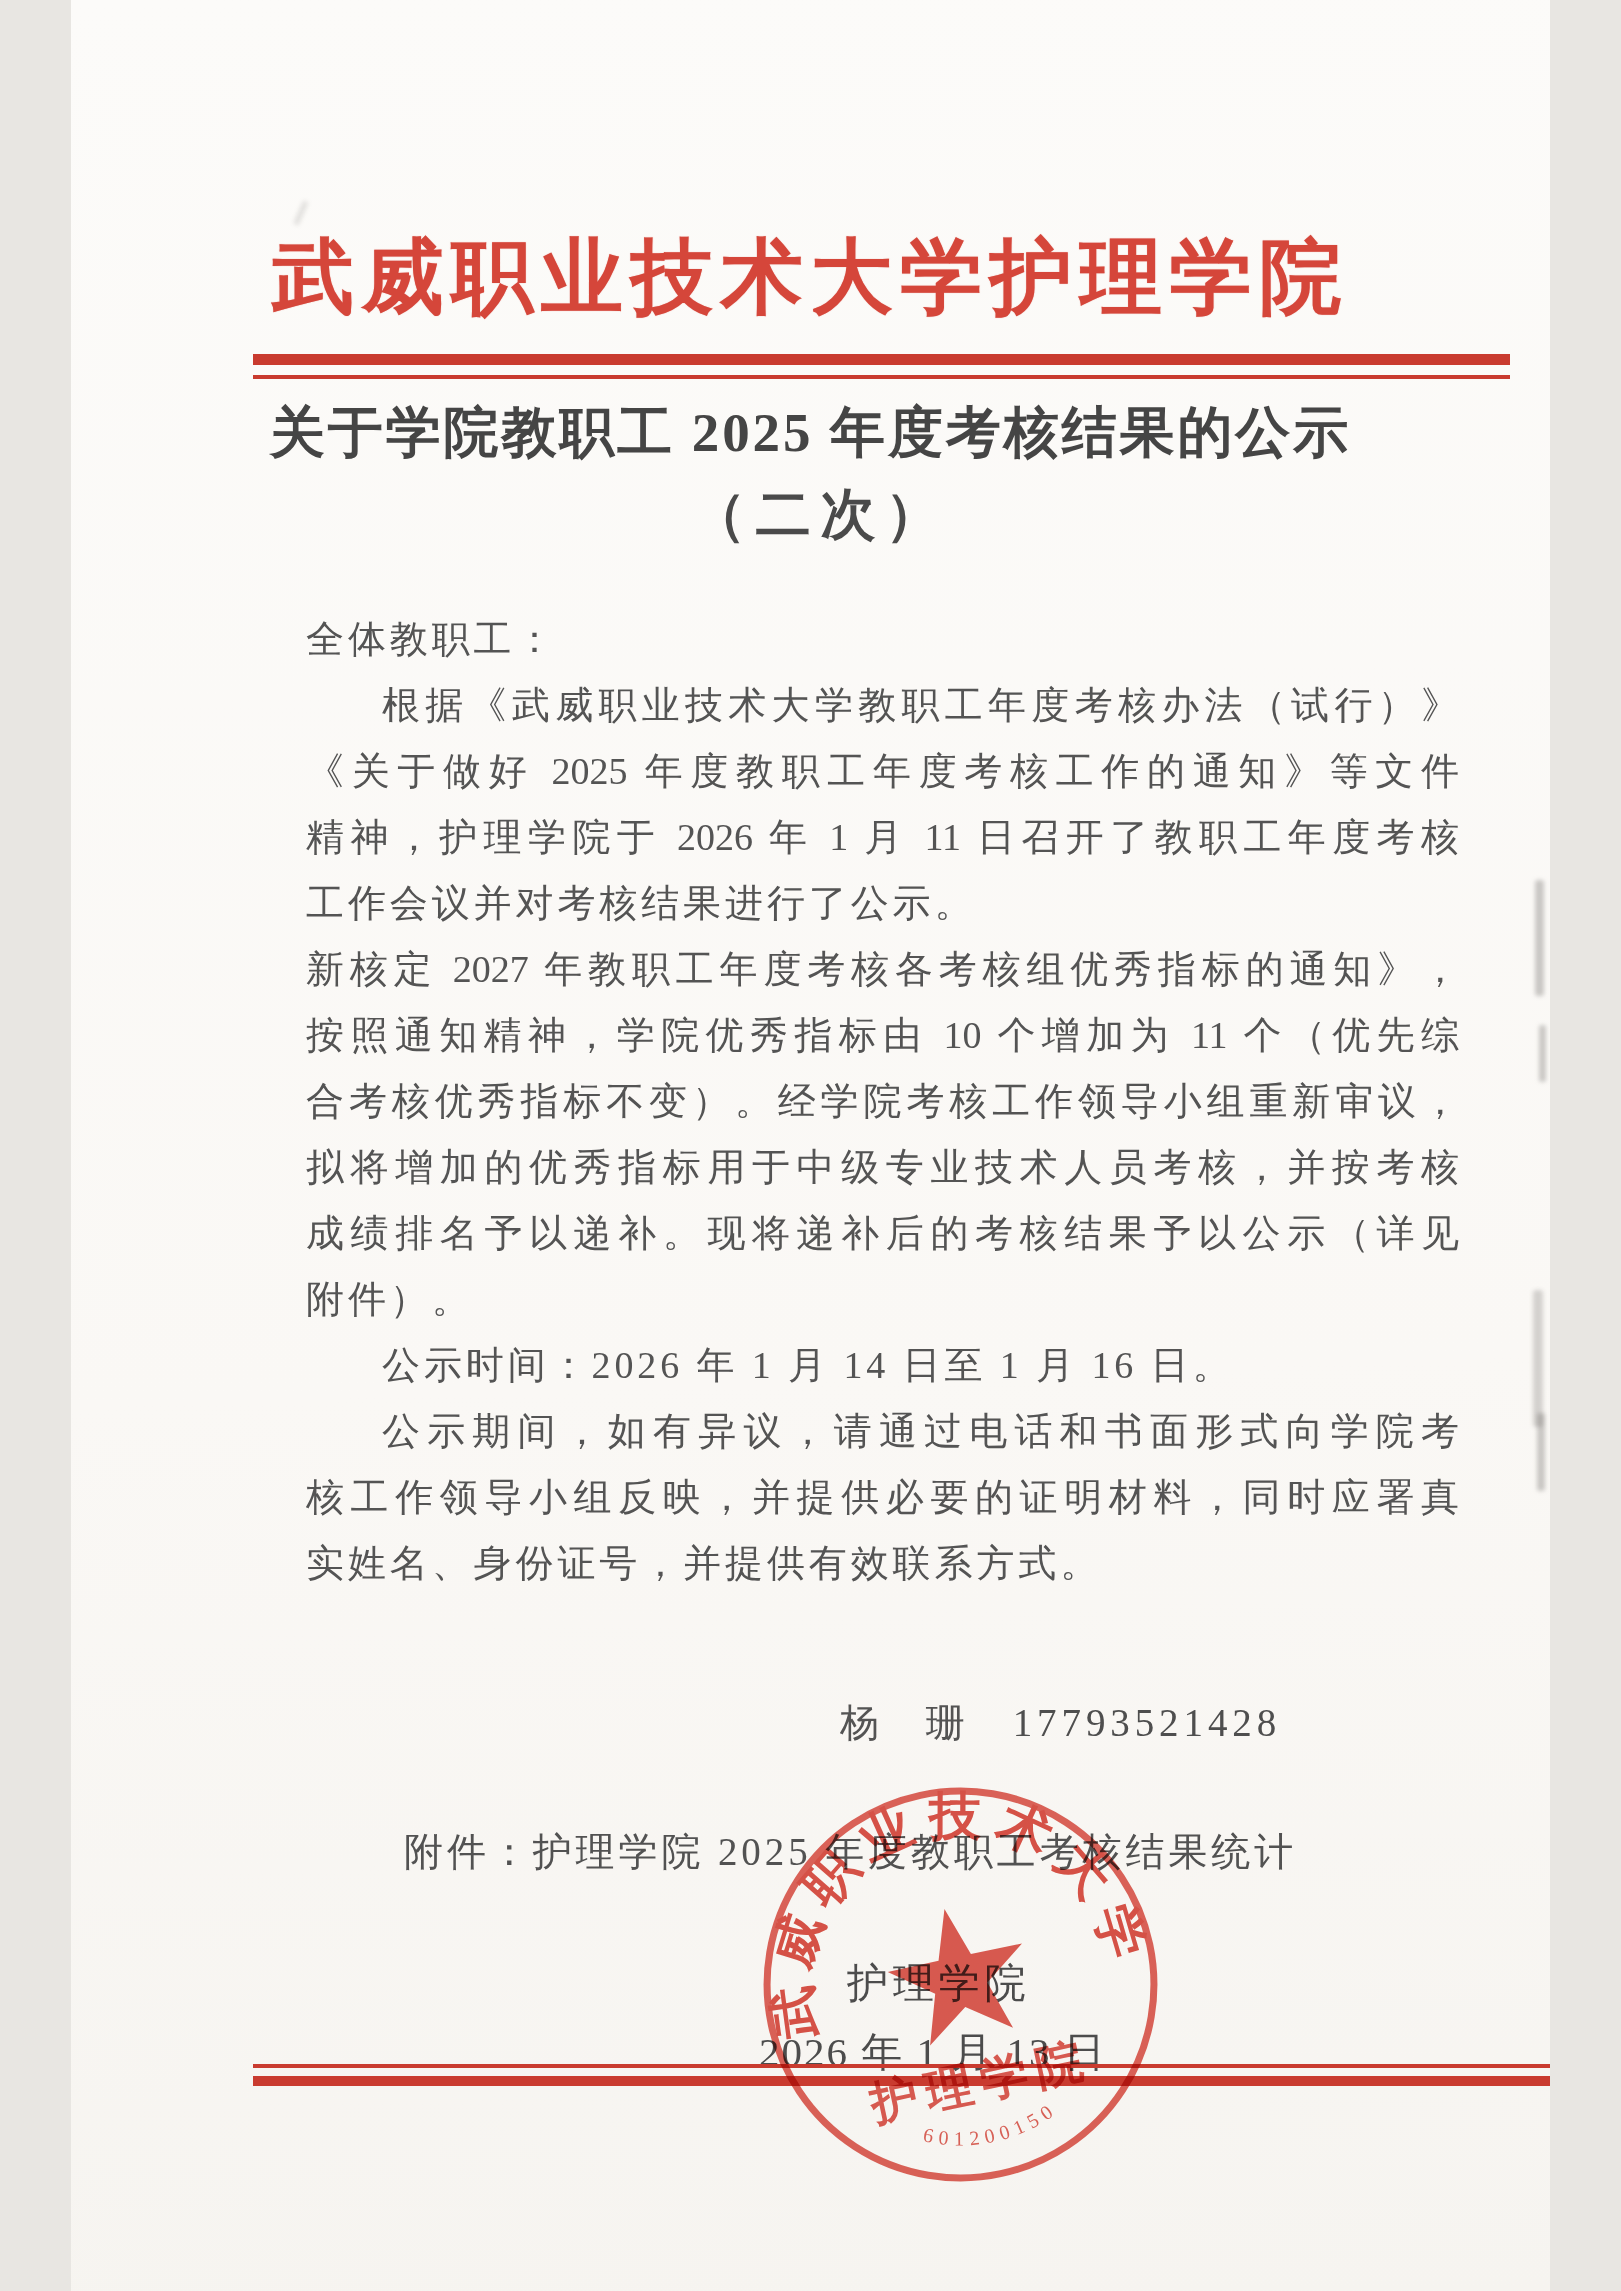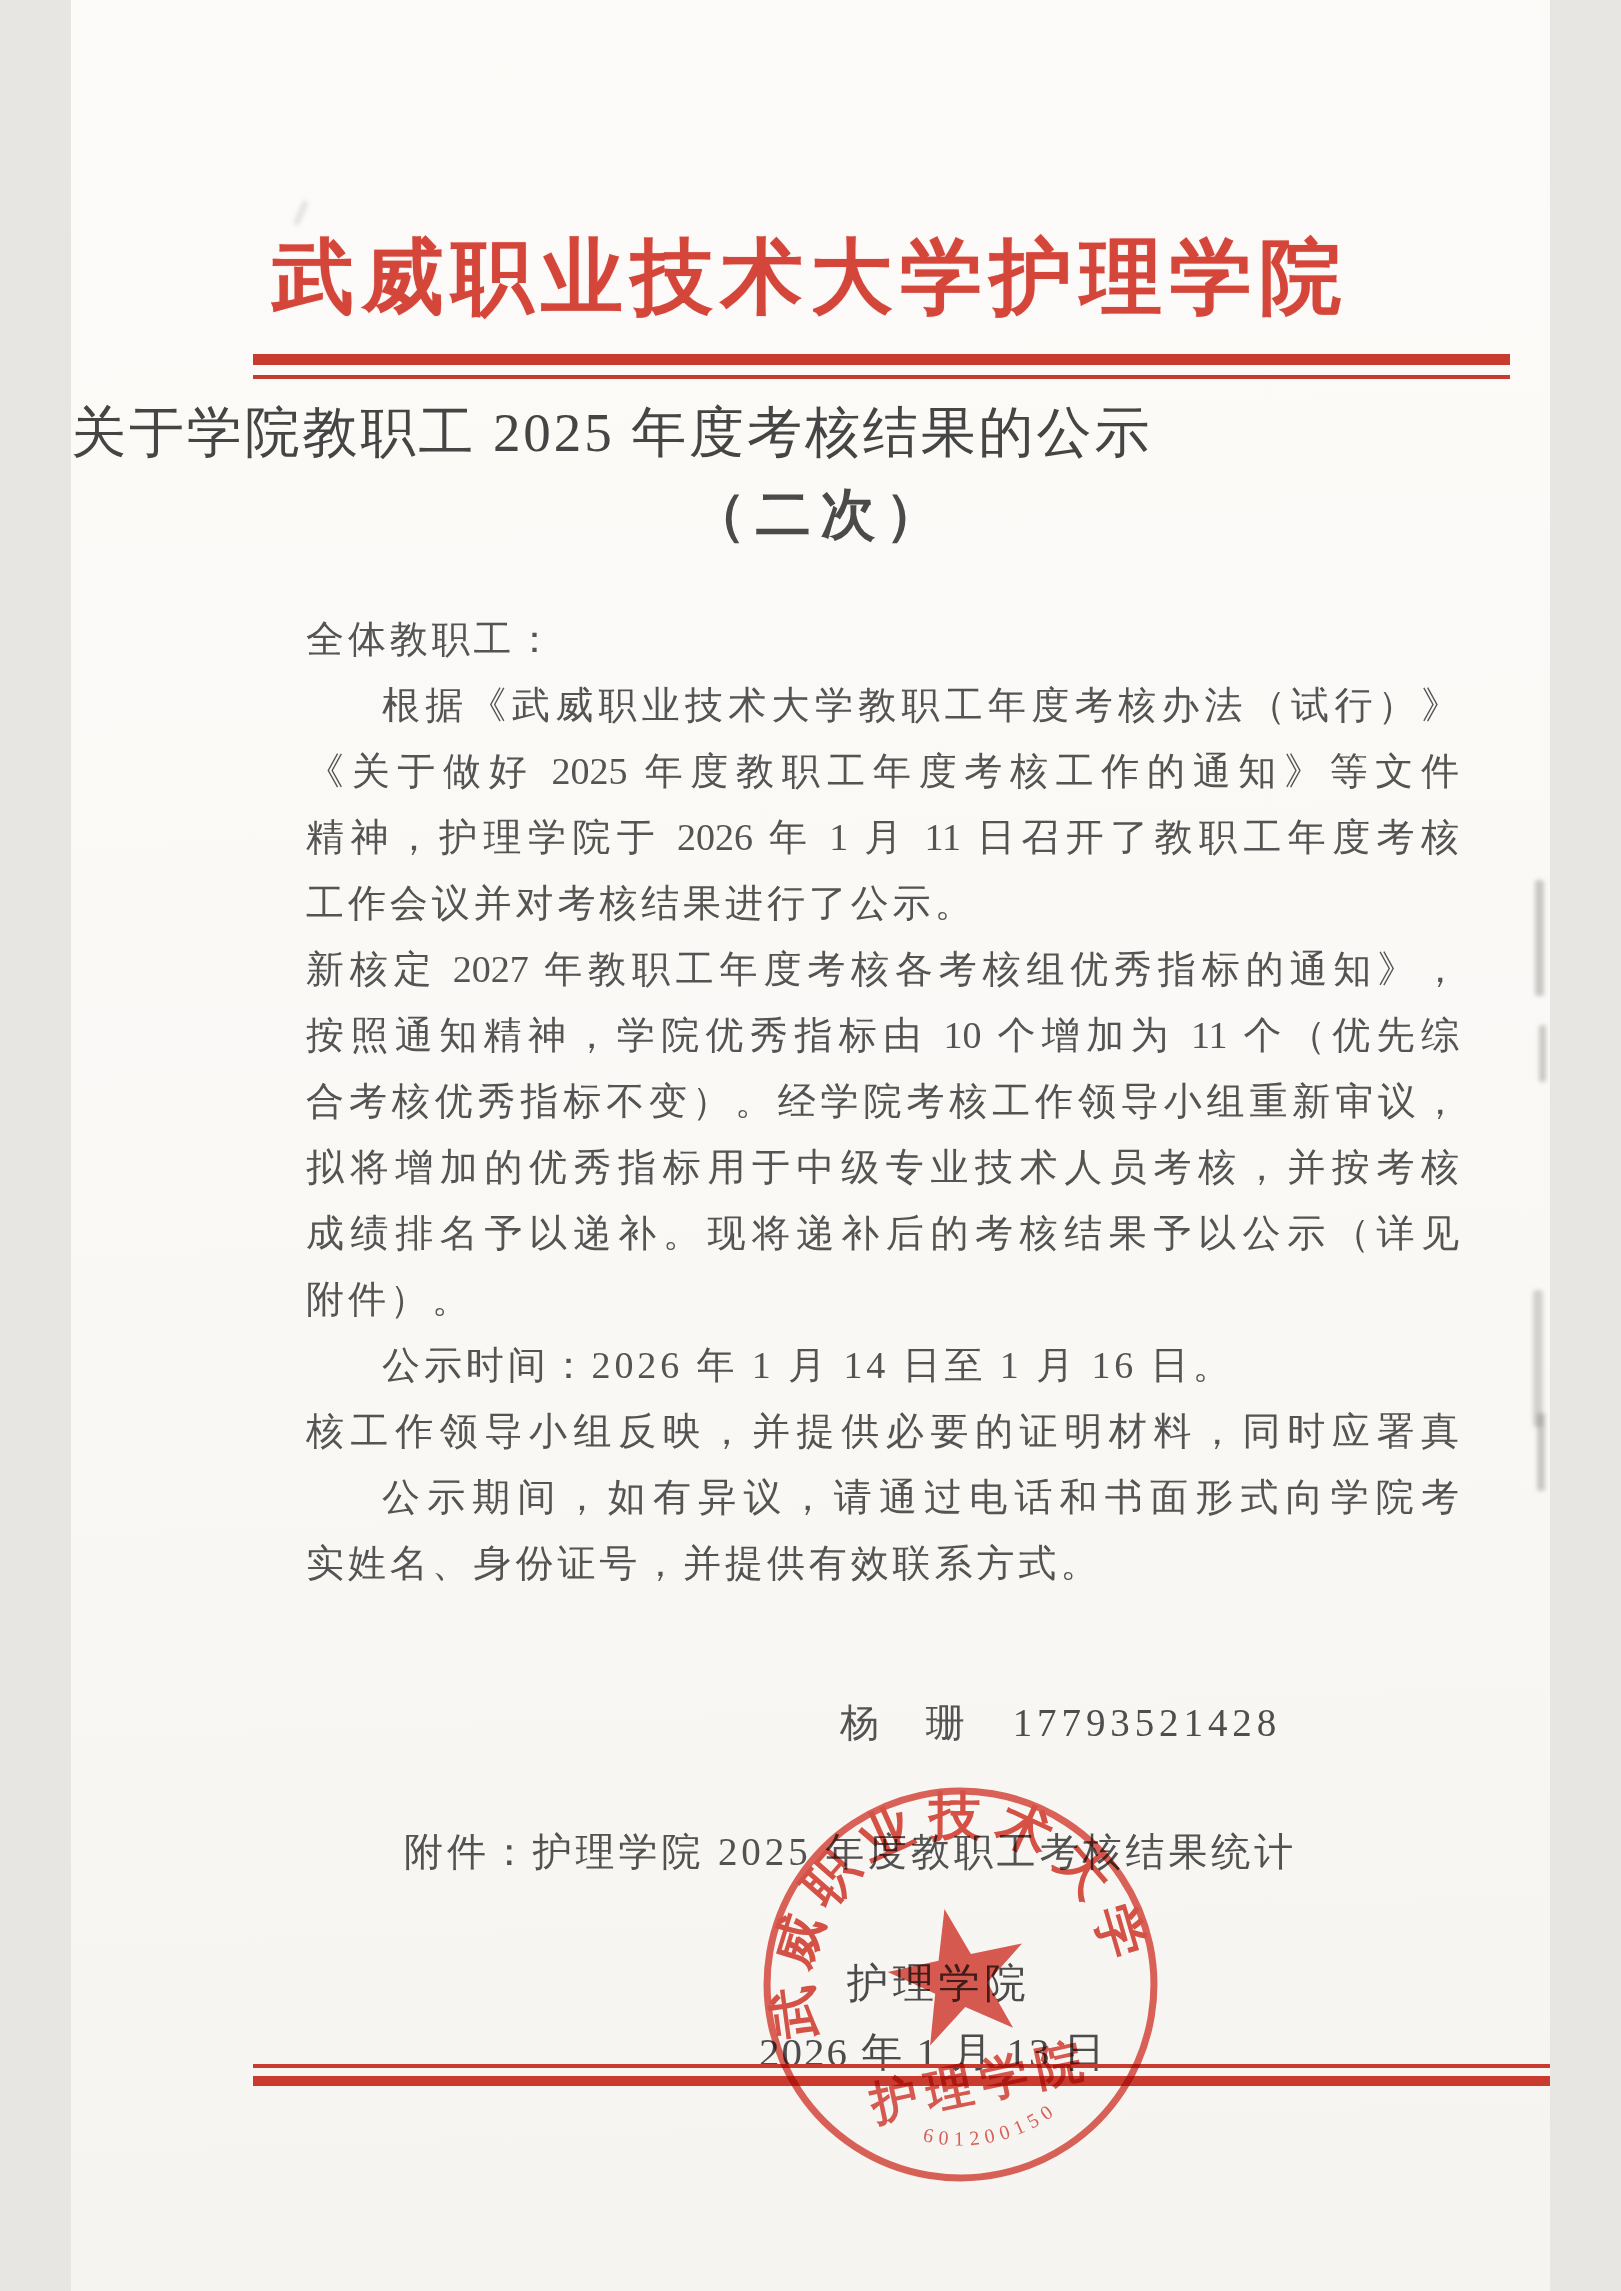--- a/index.html
+++ b/index.html
@@ -26,22 +26,23 @@
     white-space: nowrap;
   }
   .rule { position: absolute; left: 182px; width: 1257px; background: #c93b2f; }
   .rule-thick-top { top: 354px; height: 10.8px; }
   .rule-thin-top  { top: 375px; height: 3.9px;  }
 
   
   .doc-title {
     position: absolute;
     top: 396px; left: 0; right: 0;
+    text-align: center;
     font-size: 55px;
-    font-weight: 400;
+    font-weight: 700;
     color: #454545;
     letter-spacing: 2.9px;
     white-space: nowrap;
   }
   .doc-title-2 {
     position: absolute;
     top: 478px; left: 0; right: 0;
     text-align: center;
     font-size: 55px;
     font-weight: 700;
@@ -146,22 +147,22 @@
     <div class="bline fill">《关于做好 2025 年度教职工年度考核工作的通知》等文件</div>
     <div class="bline fill">精神，护理学院于 2026 年 1 月 11 日召开了教职工年度考核</div>
     <div class="bline">工作会议并对考核结果进行了公示。</div>
     <div class="bline fill">新核定 2027 年教职工年度考核各考核组优秀指标的通知》，</div>
     <div class="bline fill">按照通知精神，学院优秀指标由 10 个增加为 11 个（优先综</div>
     <div class="bline fill">合考核优秀指标不变）。经学院考核工作领导小组重新审议，</div>
     <div class="bline fill">拟将增加的优秀指标用于中级专业技术人员考核，并按考核</div>
     <div class="bline fill">成绩排名予以递补。现将递补后的考核结果予以公示（详见</div>
     <div class="bline">附件）。</div>
     <div class="bline ind">公示时间：2026 年 1 月 14 日至 1 月 16 日。</div>
+    <div class="bline fill ind">公示期间，如有异议，请通过电话和书面形式向学院考</div>
     <div class="bline fill">核工作领导小组反映，并提供必要的证明材料，同时应署真</div>
-    <div class="bline fill ind">公示期间，如有异议，请通过电话和书面形式向学院考</div>
     <div class="bline">实姓名、身份证号，并提供有效联系方式。</div>
   </div>
 
   <div class="contact-block">
     <div class="contact-line2">
       <span>杨　珊</span><span class="phone">17793521428</span>
     </div>
   </div>
 
   <div class="attachment-line">附件：护理学院 2025 年度教职工考核结果统计</div>

